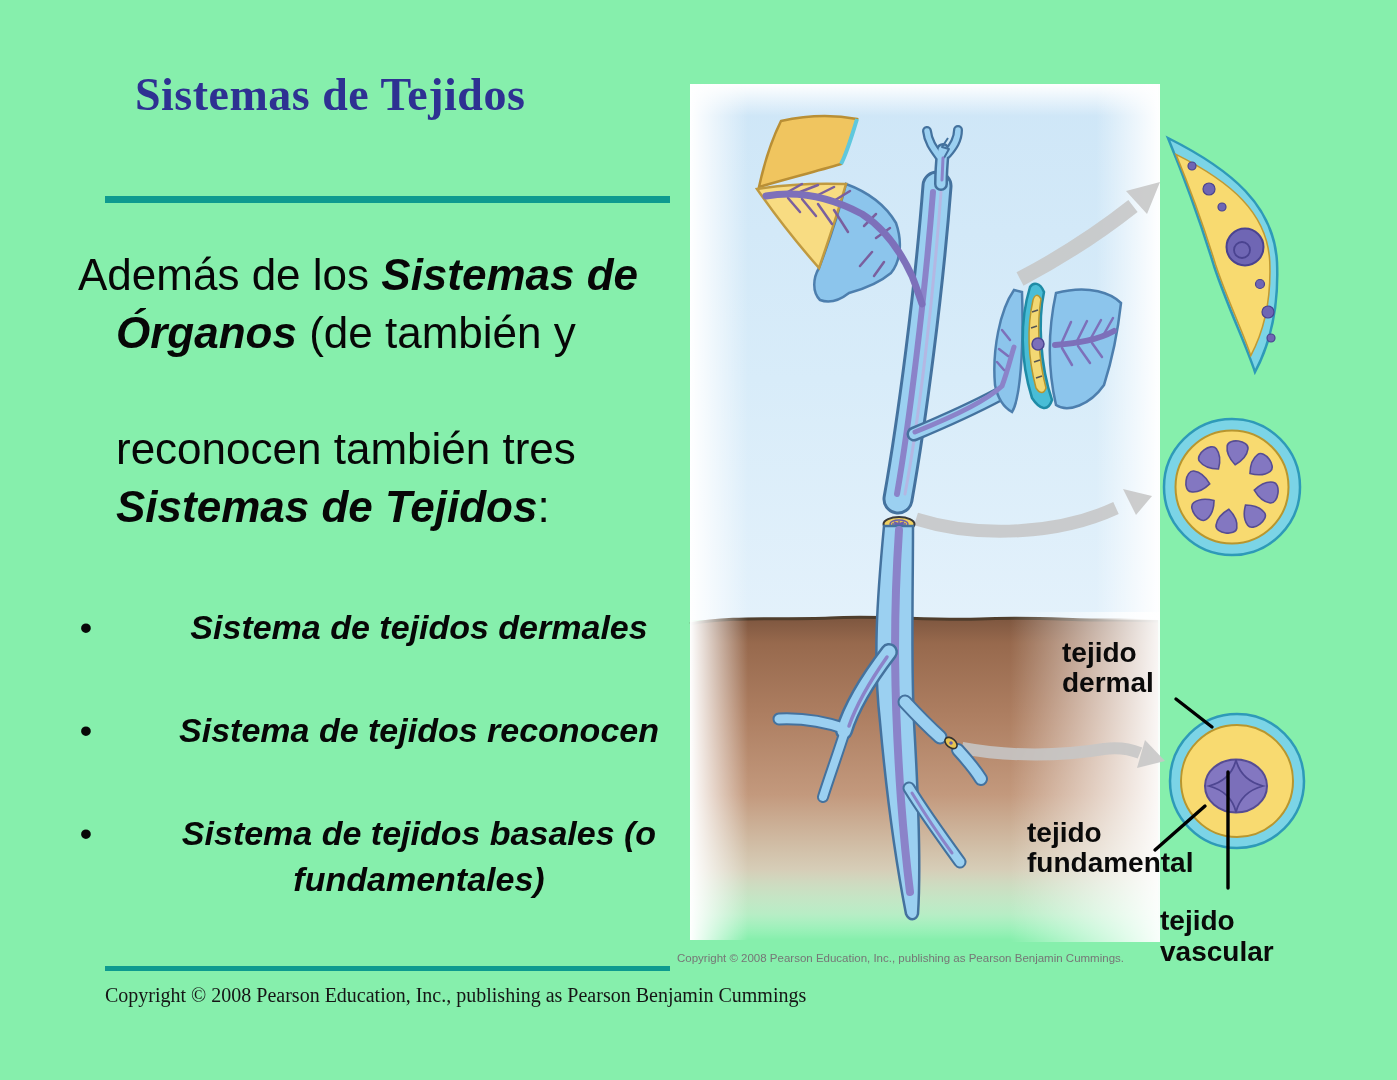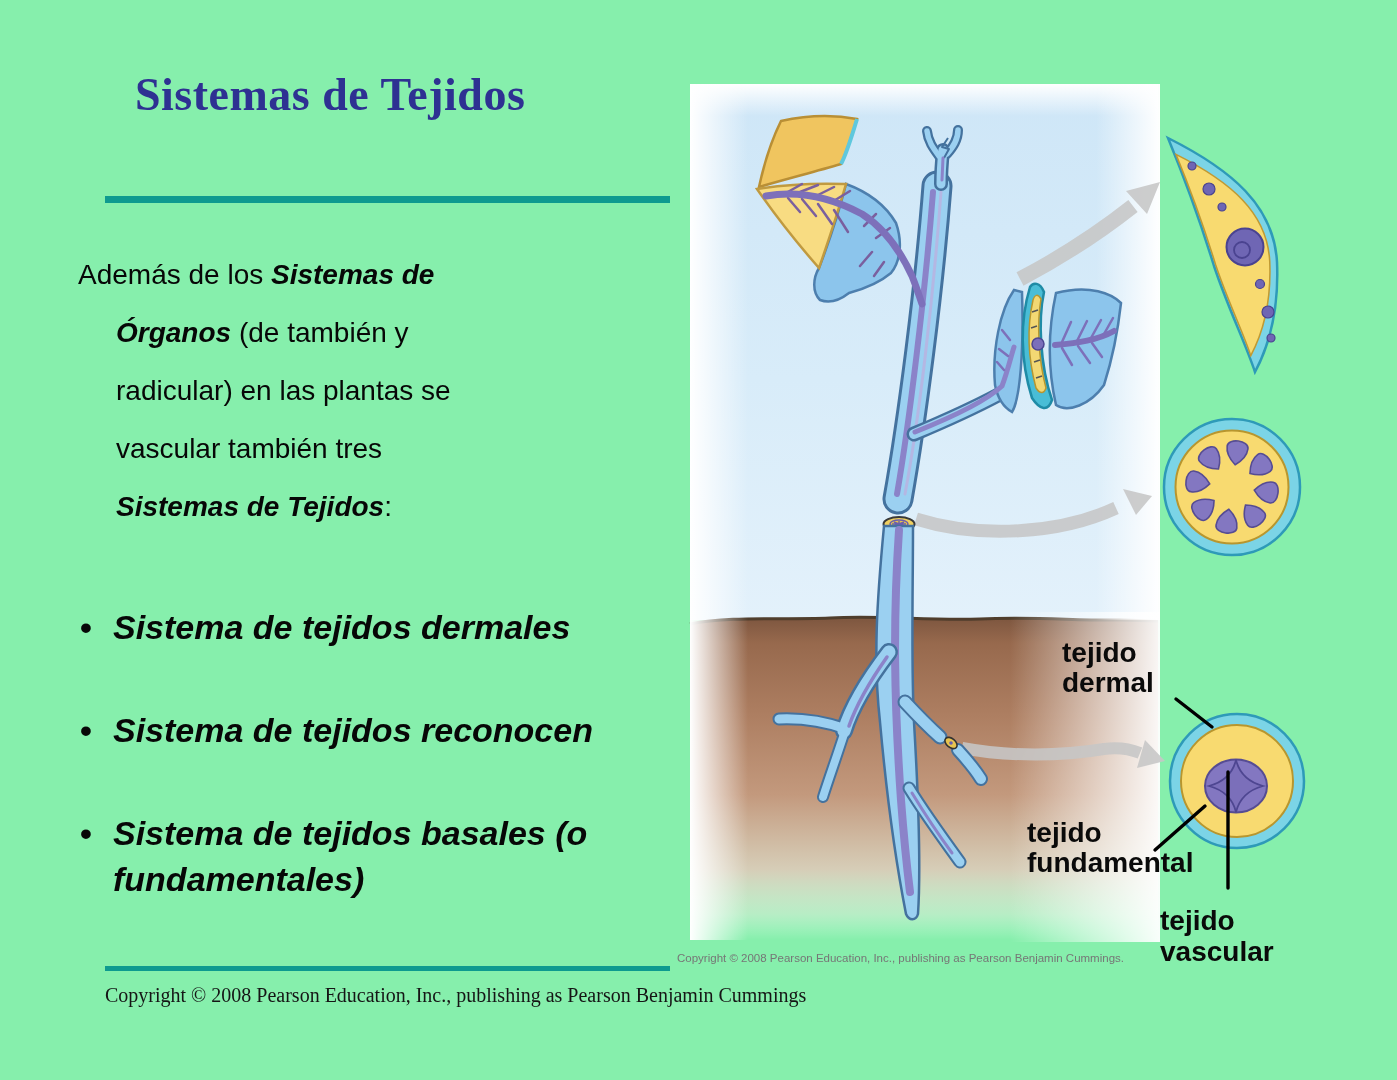--- a/index.html
+++ b/index.html
@@ -5,43 +5,43 @@
   html,body{margin:0;padding:0;background:#888;}
   .slide{position:relative;width:1397px;height:1080px;background:#86efac;overflow:hidden;
          font-family:"Liberation Sans",sans-serif;}
   .title{position:absolute;left:135px;top:68px;margin:0;
          font-family:"Liberation Serif",serif;font-weight:bold;font-size:46px;
          color:#2e3192;letter-spacing:0.5px;}
   .rule{position:absolute;background:#0e9a8f;}
   .rule-top{left:105px;top:196px;width:565px;height:7px;}
   .rule-bottom{left:105px;top:966px;width:565px;height:5px;}
   .para{position:absolute;left:78px;top:246px;width:660px;margin:0;
-        font-size:28px;line-height:58px;color:#070707;
+        font-size:44px;line-height:58px;color:#070707;
         padding-left:38px;text-indent:-38px;}
   .bi{font-weight:bold;font-style:italic;}
   .bullets{position:absolute;left:80px;top:604px;width:645px;}
   .bullet-item{display:flex;margin-bottom:57px;font-size:34px;line-height:46px;color:#070707;}
   .bullet-item:last-child{margin-bottom:0;}
   .bullet-marker{width:33px;flex:0 0 33px;font-weight:bold;}
-  .bullet-text{flex:1;}
+  .bullet-text{flex:1;text-align:center;}
   .footer-copy{position:absolute;left:105px;top:984px;
         font-family:"Liberation Serif",serif;font-size:20px;color:#151515;}
   .diagram-credit{position:absolute;left:677px;top:952px;font-size:11.5px;color:#767676;}
   svg text.lbl{font-family:"Liberation Sans",sans-serif;font-weight:bold;font-size:28px;fill:#0a0a0a;}
   svg{position:absolute;left:0;top:0;}
 </style>
 </head>
 <body>
 
 <div class="slide">
 
   <h1 class="title">Sistemas de Tejidos</h1>
   <div class="rule rule-top"></div>
 
-  <p class="para"><span>Además de los </span><span class="bi">Sistemas de</span><br><span class="bi">Órganos</span><span> (de también y</span><br><span>radicular) en las plantas se</span><br><span>vascular también tres</span><br><span class="bi">Sistemas de Tejidos</span><span>:</span></p>
+  <p class="para"><span>Además de los </span><span class="bi">Sistemas de</span><br><span class="bi">Órganos</span><span> (de también y</span><br><br><span>reconocen también tres</span><br><span class="bi">Sistemas de Tejidos</span><span>:</span></p>
 
   <div class="bullets">
     <div class="bullet-item">
       <span class="bullet-marker">•</span>
       <div class="bullet-text bi">Sistema de tejidos dermales</div>
     </div>
     <div class="bullet-item">
       <span class="bullet-marker">•</span>
       <div class="bullet-text bi">Sistema de tejidos reconocen</div>
     </div>

